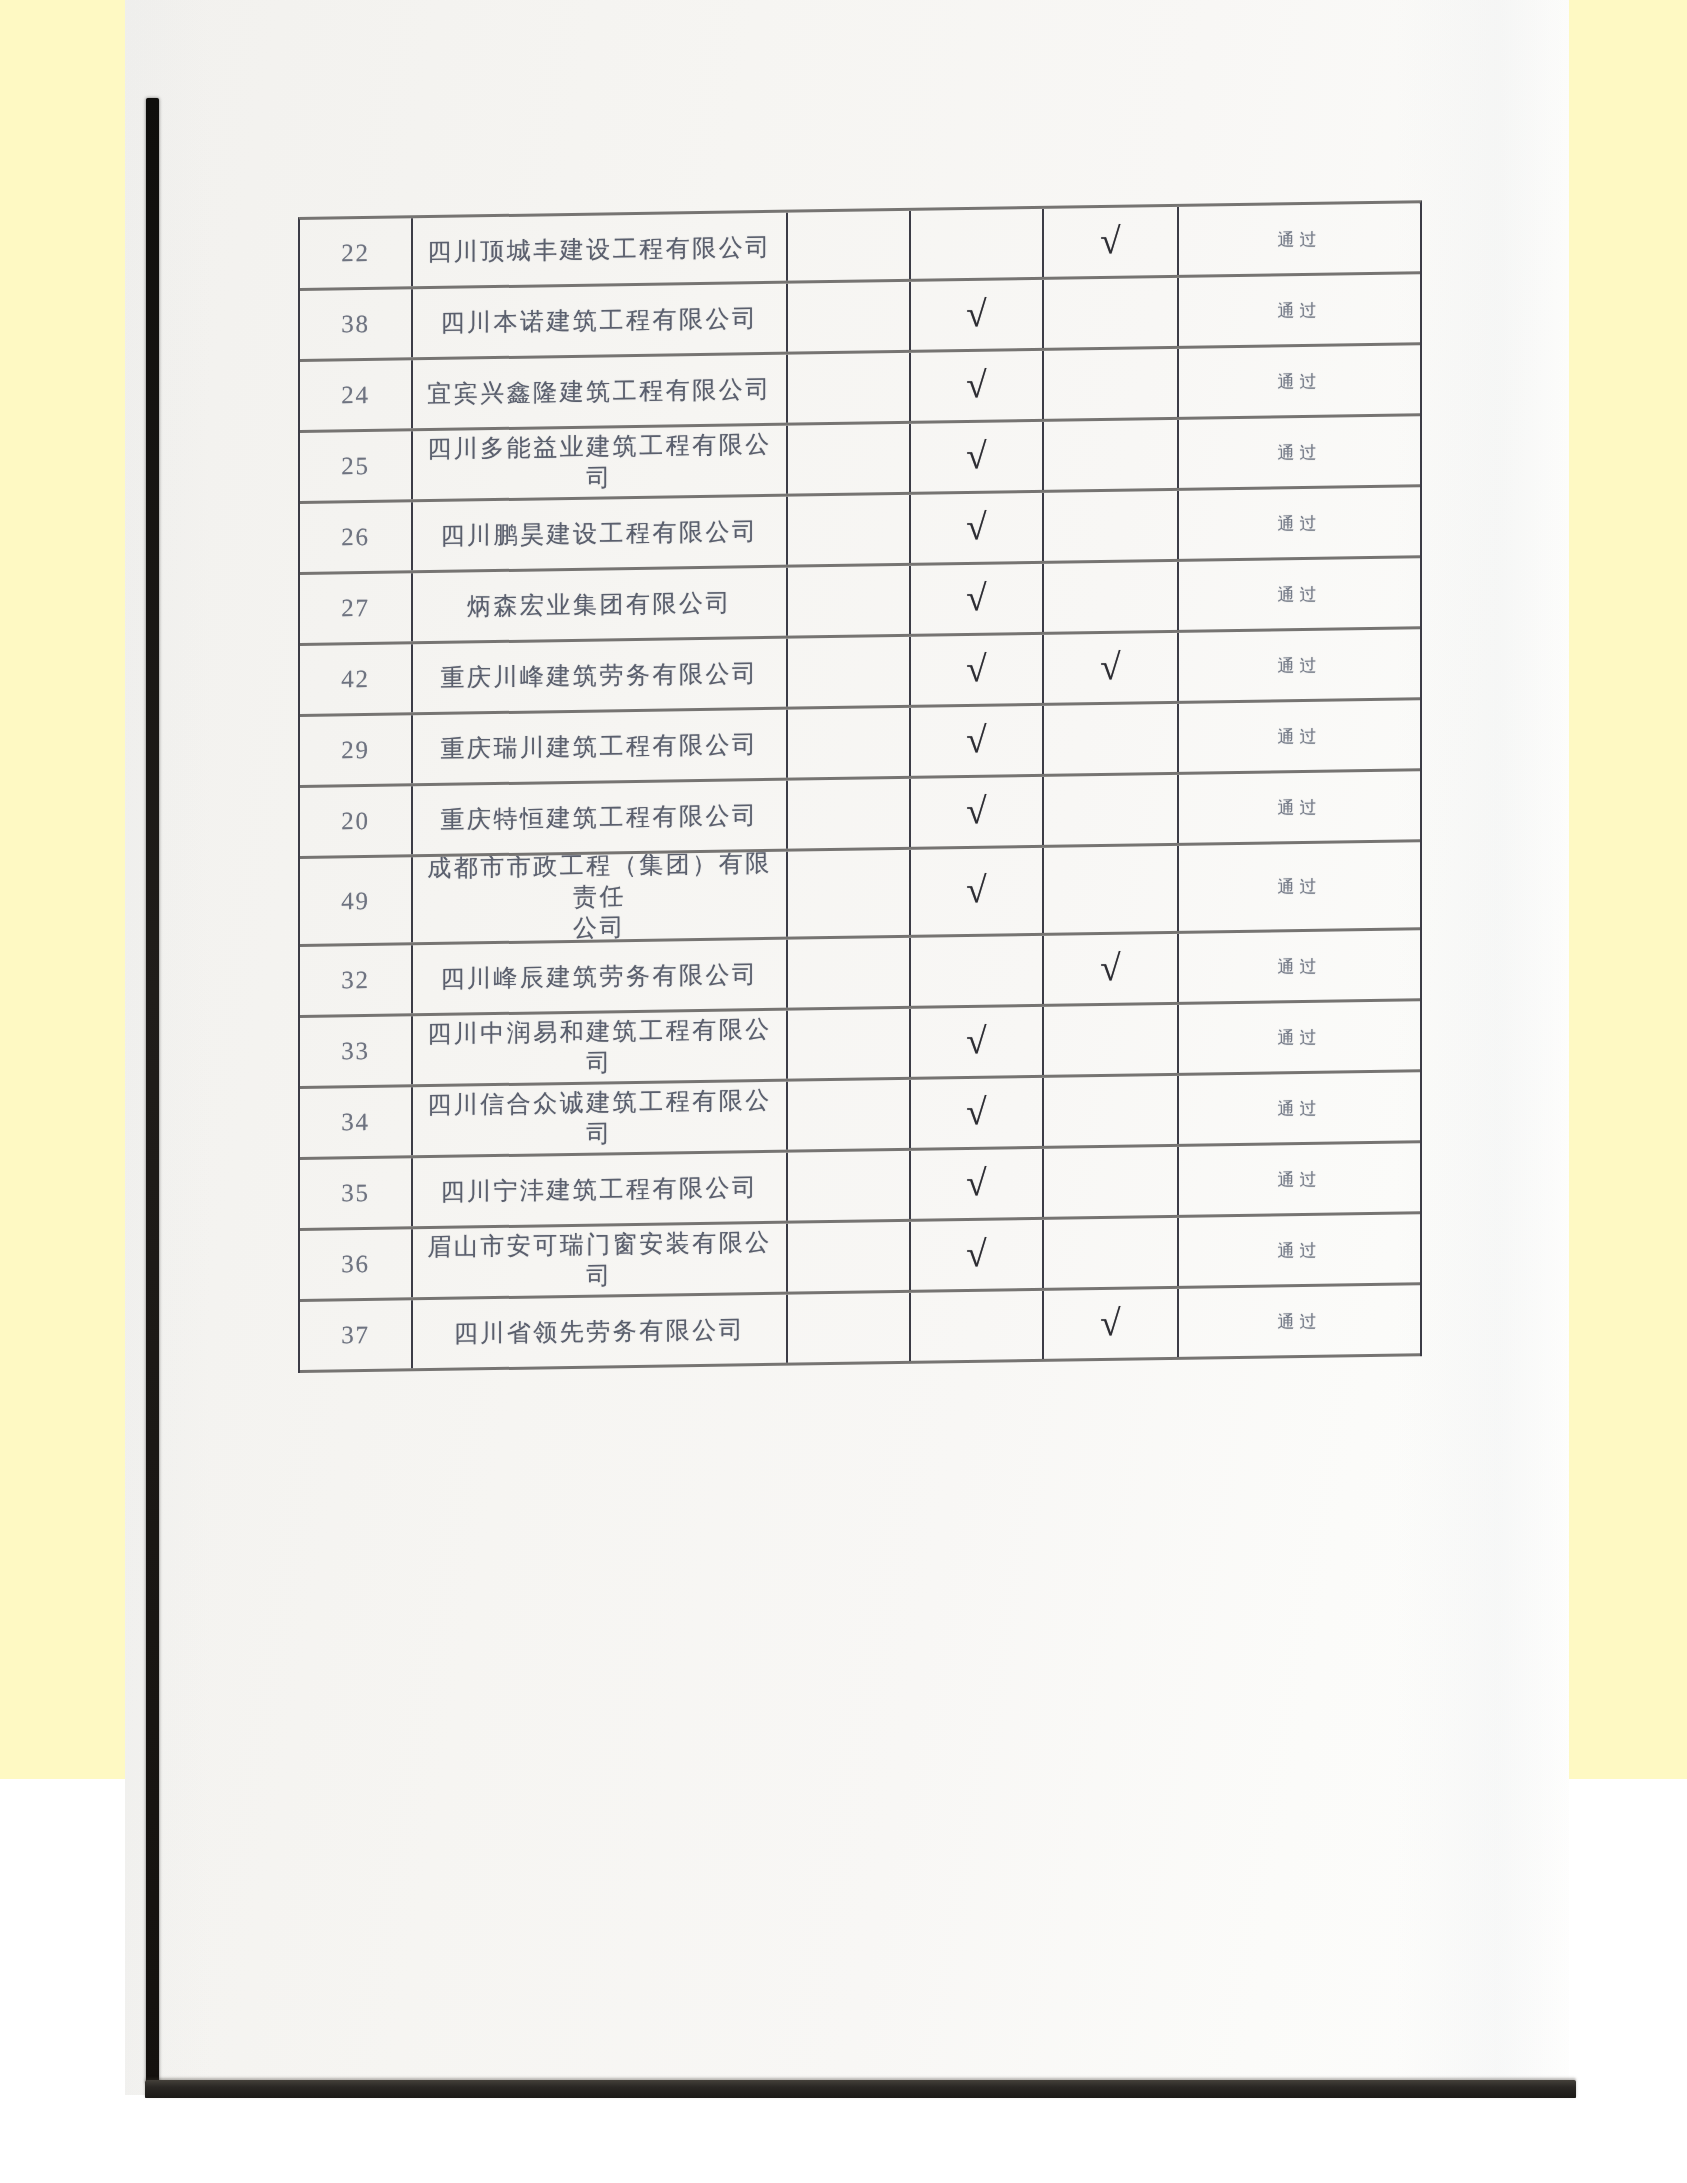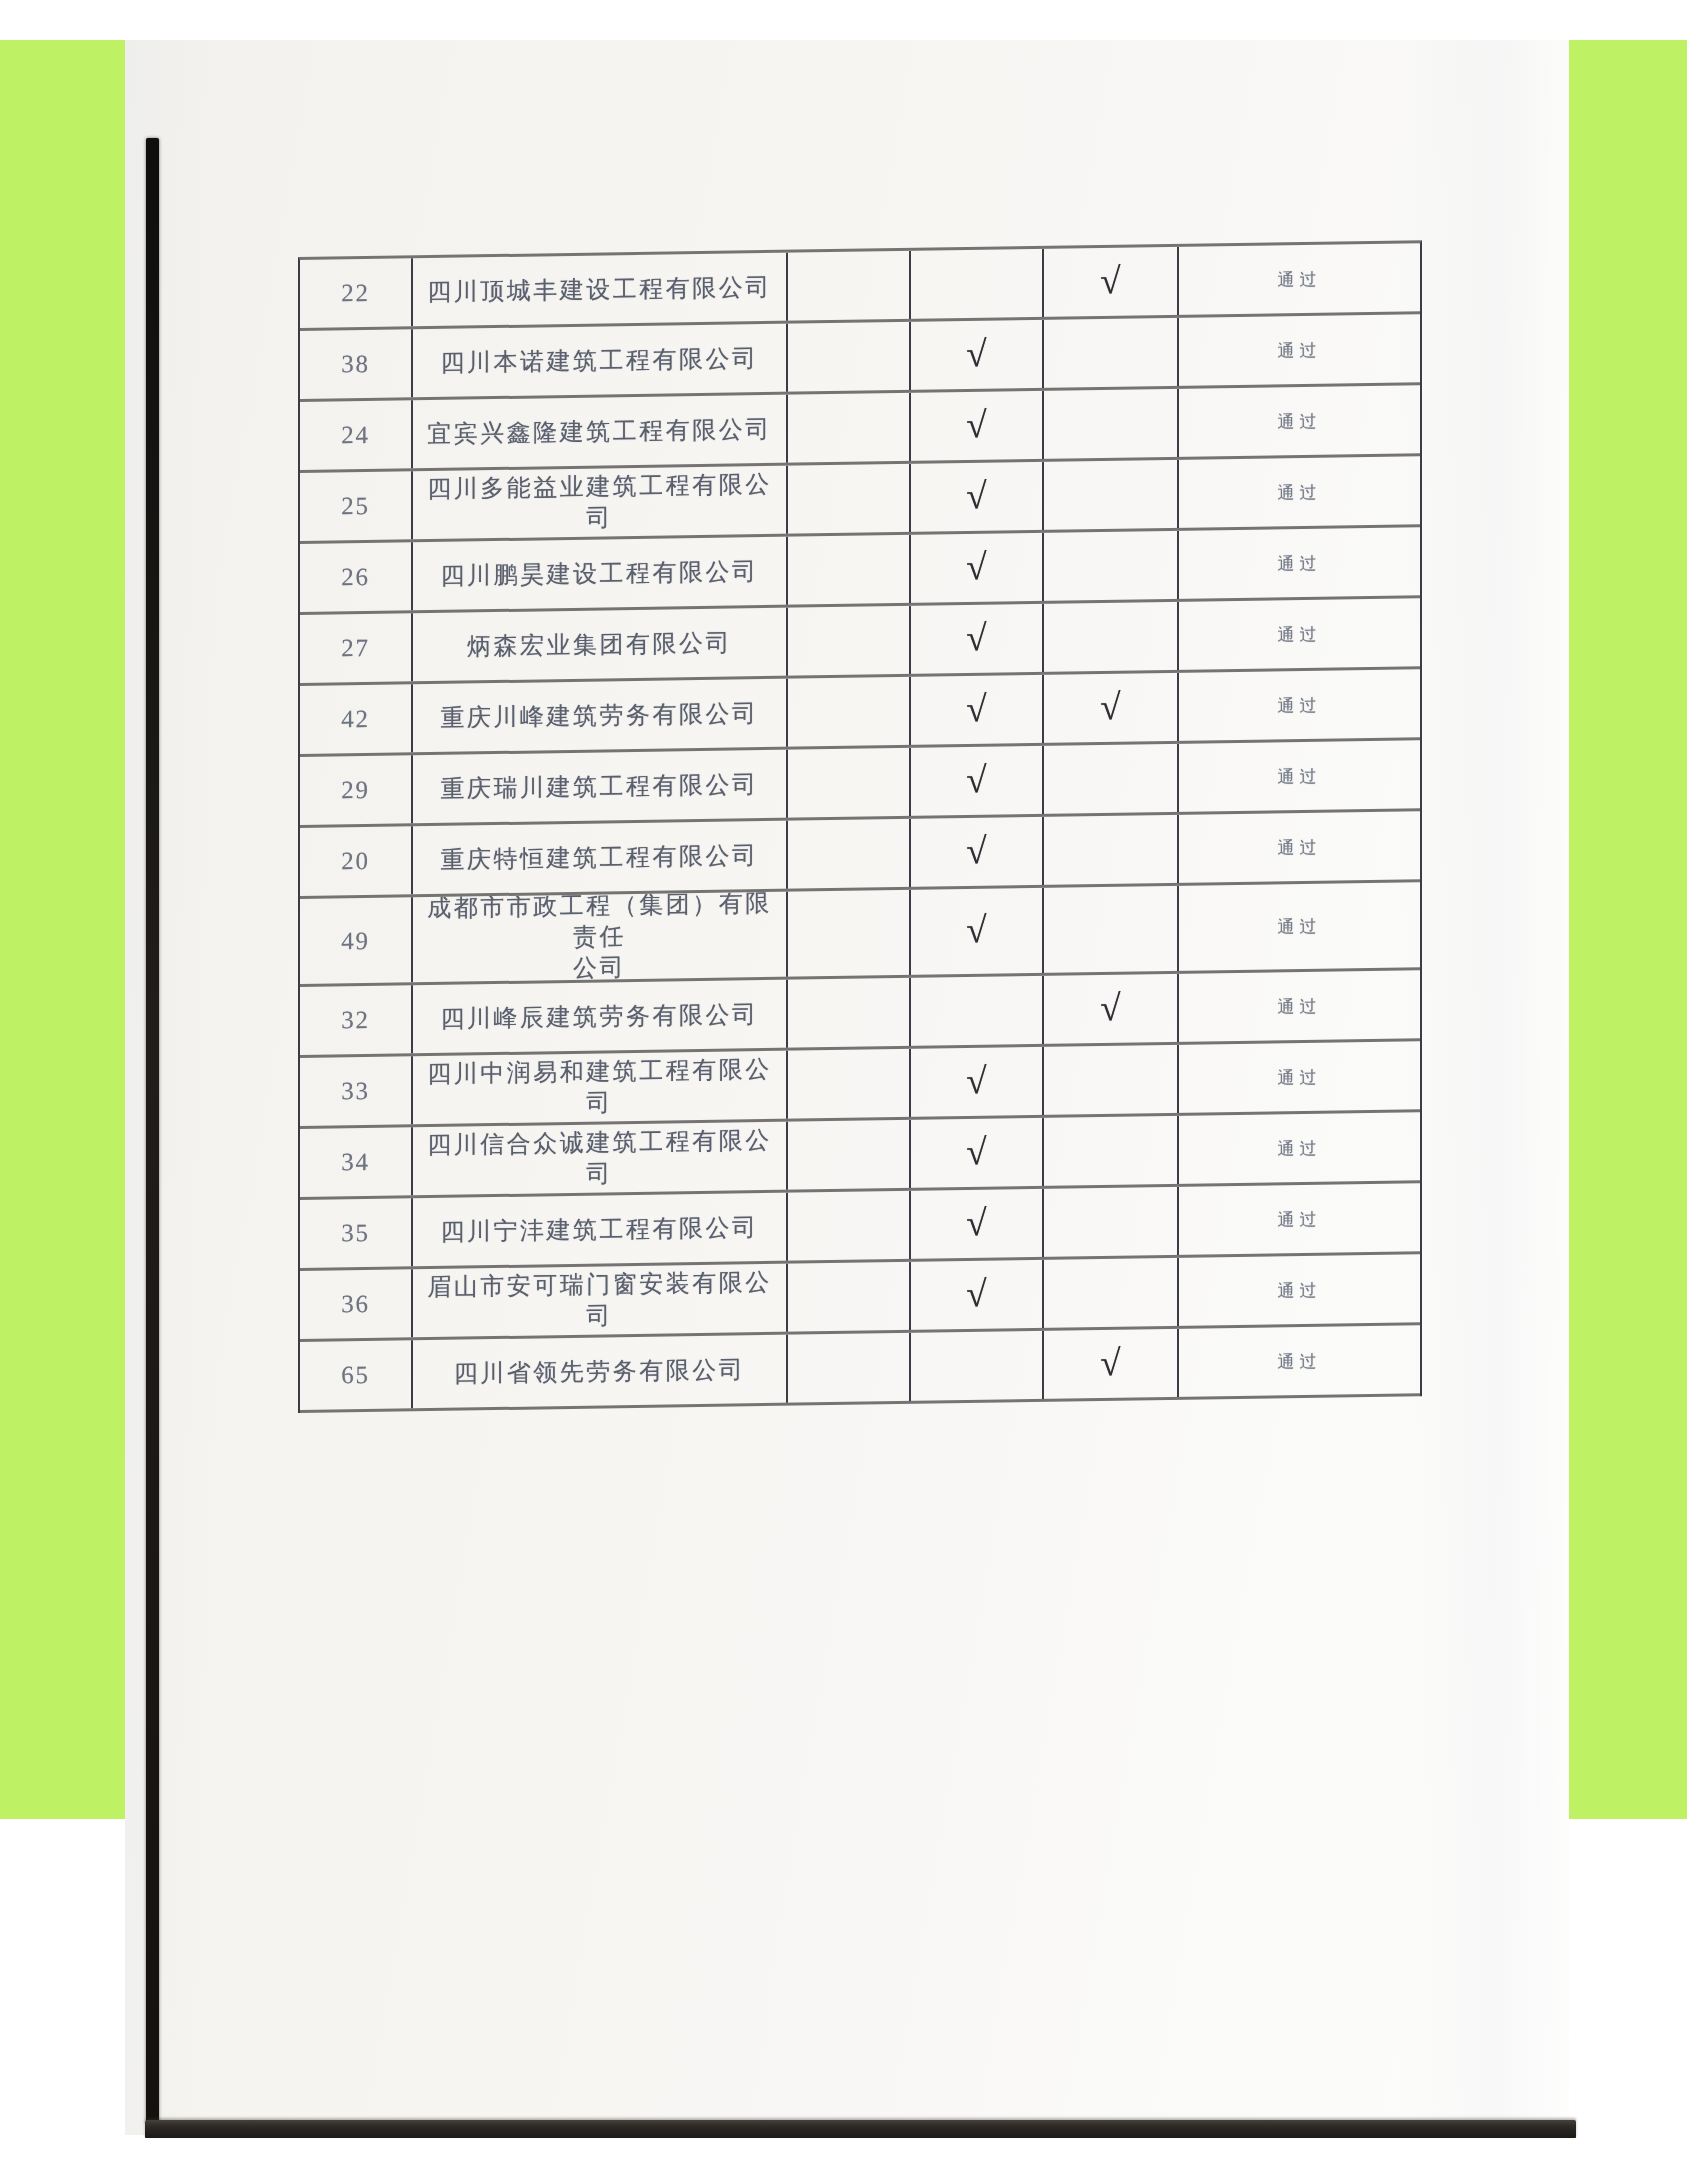--- a/index.html
+++ b/index.html
@@ -8,22 +8,21 @@
     background: #ffffff;
     width: 1687px;
     height: 2183px;
     overflow: hidden;
     font-family: "Liberation Serif", "DejaVu Serif", serif;
   }
   .canvas {
     position: relative;
     width: 1687px;
     height: 1779px;
-    background: #bef264;
-    margin-top: 40px;
+    background: #fef9c3;
   }
   
   .paper {
     position: absolute;
     left: 125px;
     top: 0;
     width: 1444px;
     height: 2095px;
     background:
       linear-gradient(100deg, #f2f1ee 0%, #f6f5f2 35%, #f8f7f5 60%, #fbfbf9 82%, #fdfdfc 100%);
@@ -413,21 +412,21 @@
     <div class="cell c5">
       <span class="check"></span>
     </div>
     <div class="cell c6">
       <span class="result">通过</span>
     </div>
   </div>
 
   <div class="trow">
     <div class="cell c1">
-      <span class="num">65</span>
+      <span class="num">37</span>
     </div>
     <div class="cell c2">
       <span class="company">四川省领先劳务有限公司</span>
     </div>
     <div class="cell c3"></div>
     <div class="cell c4">
       <span class="check"></span>
     </div>
     <div class="cell c5">
       <span class="check">√</span>

